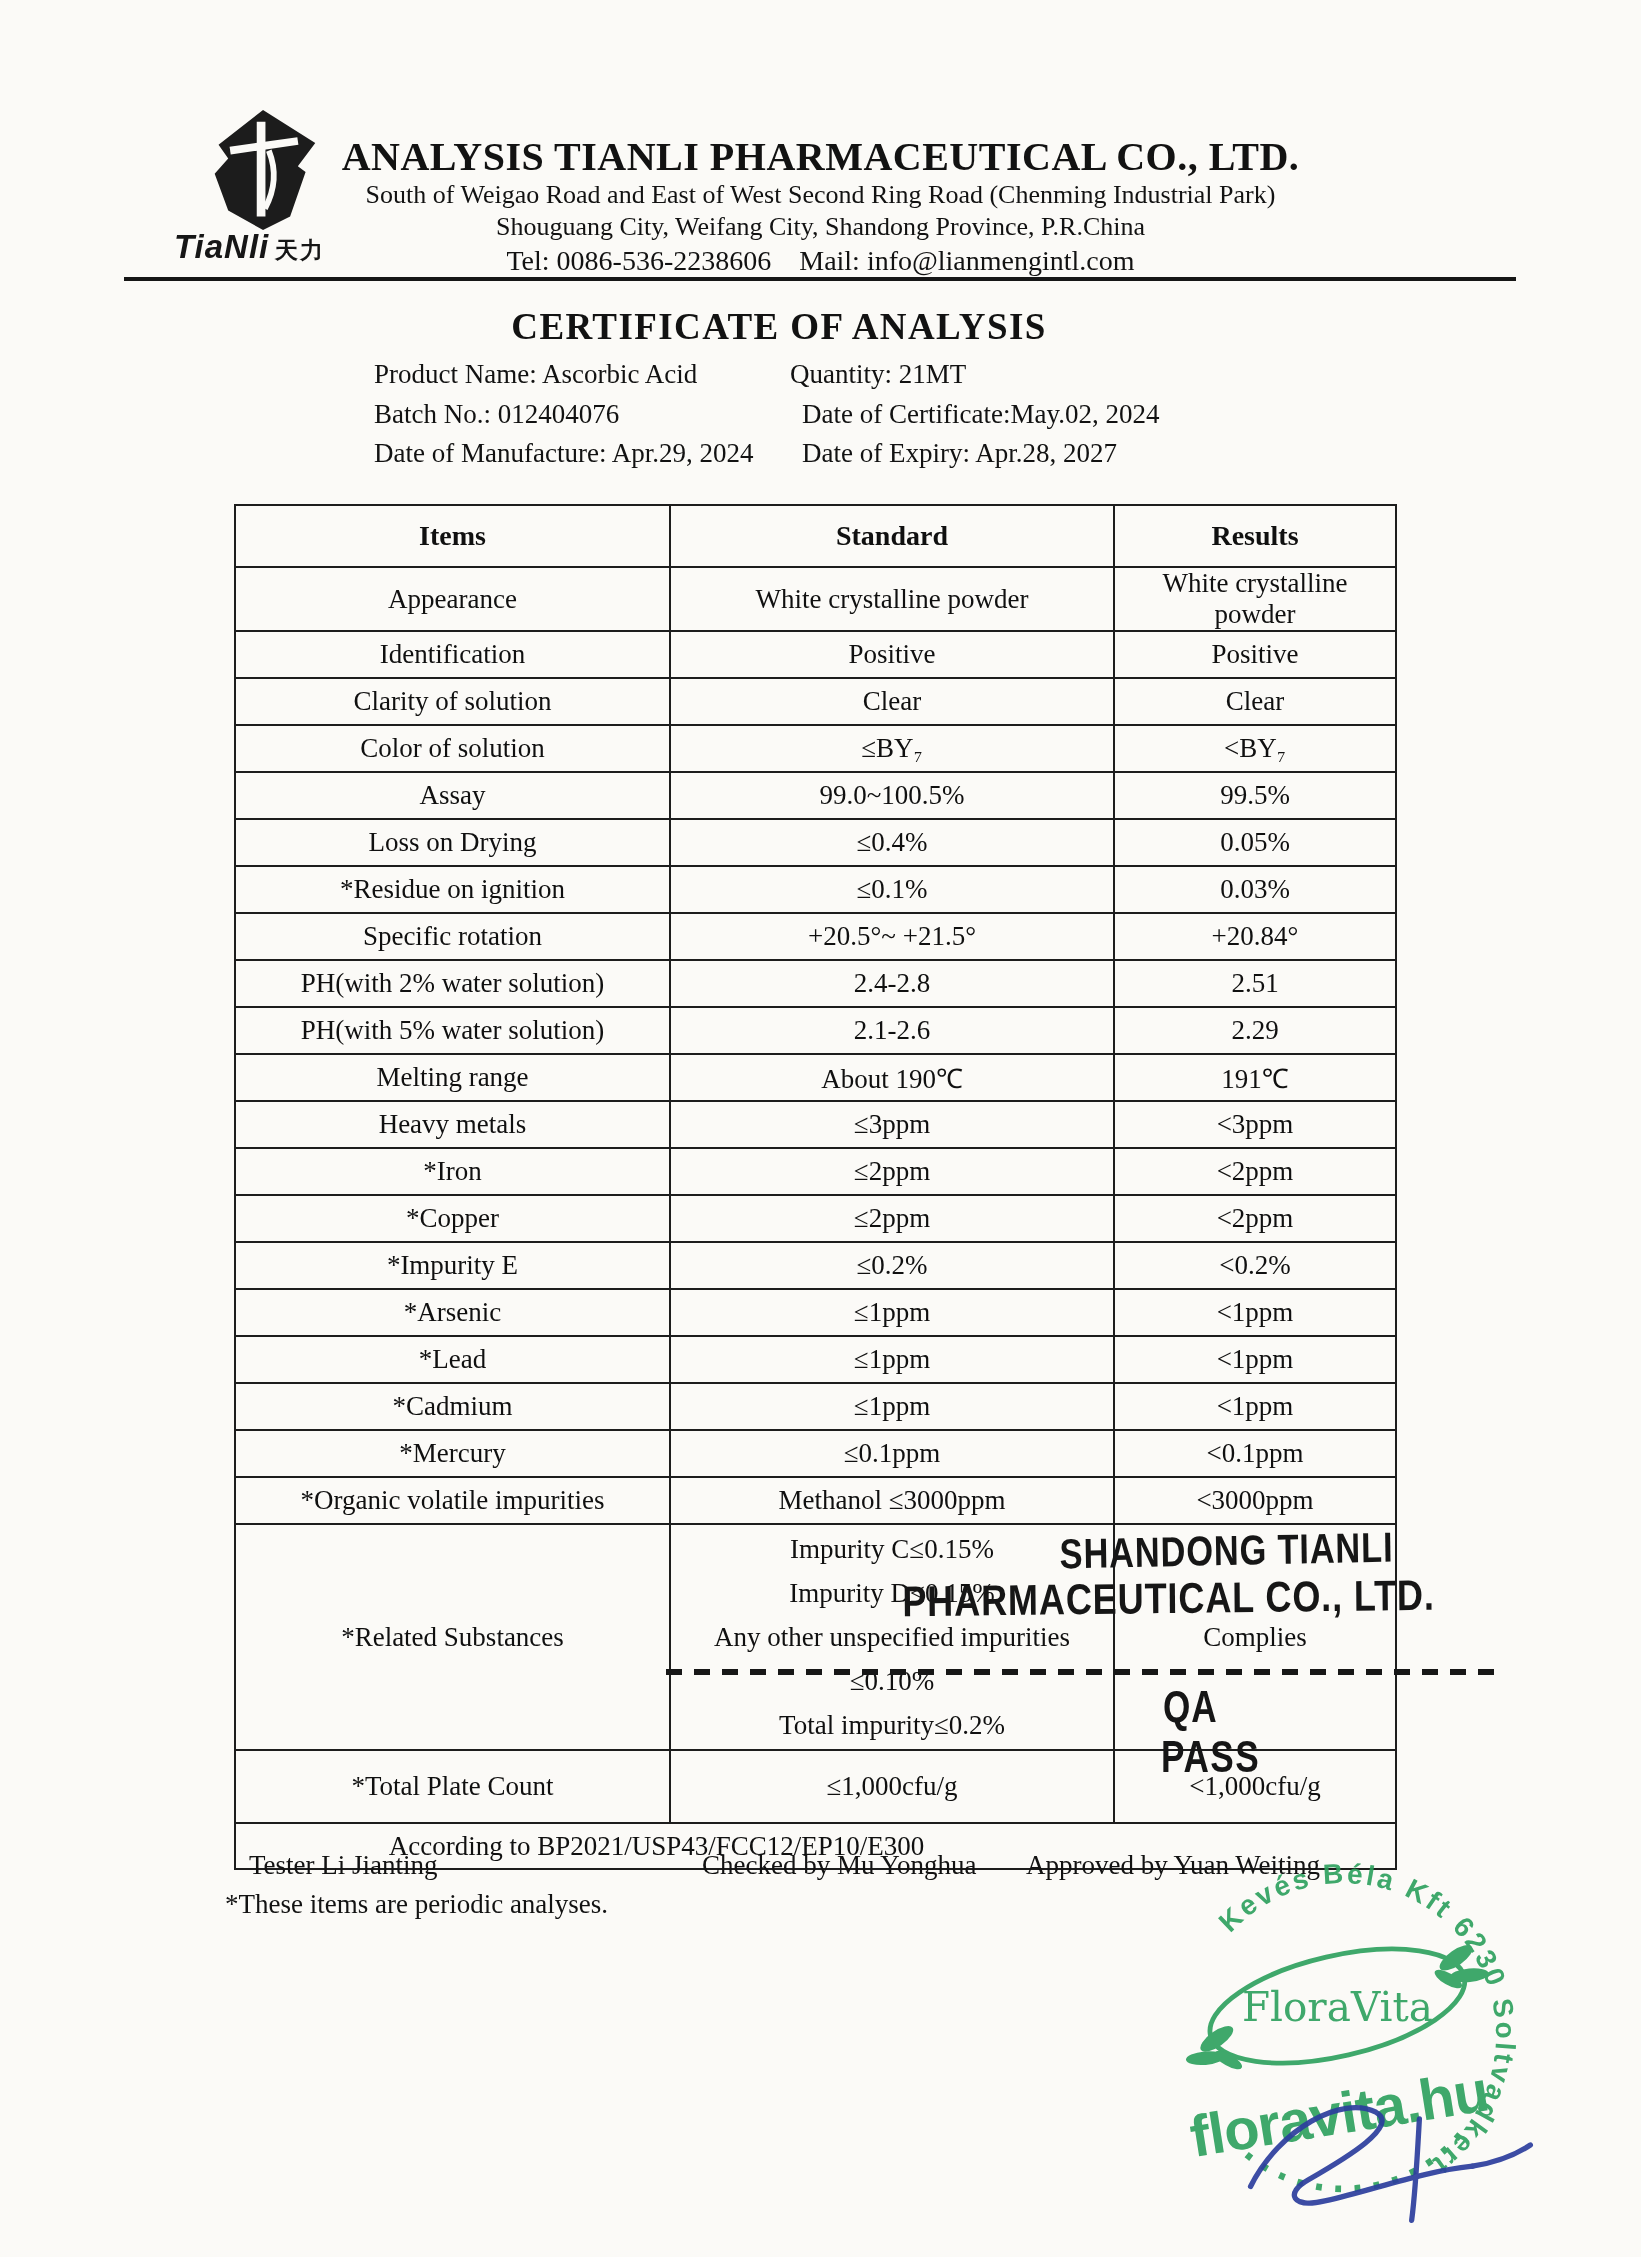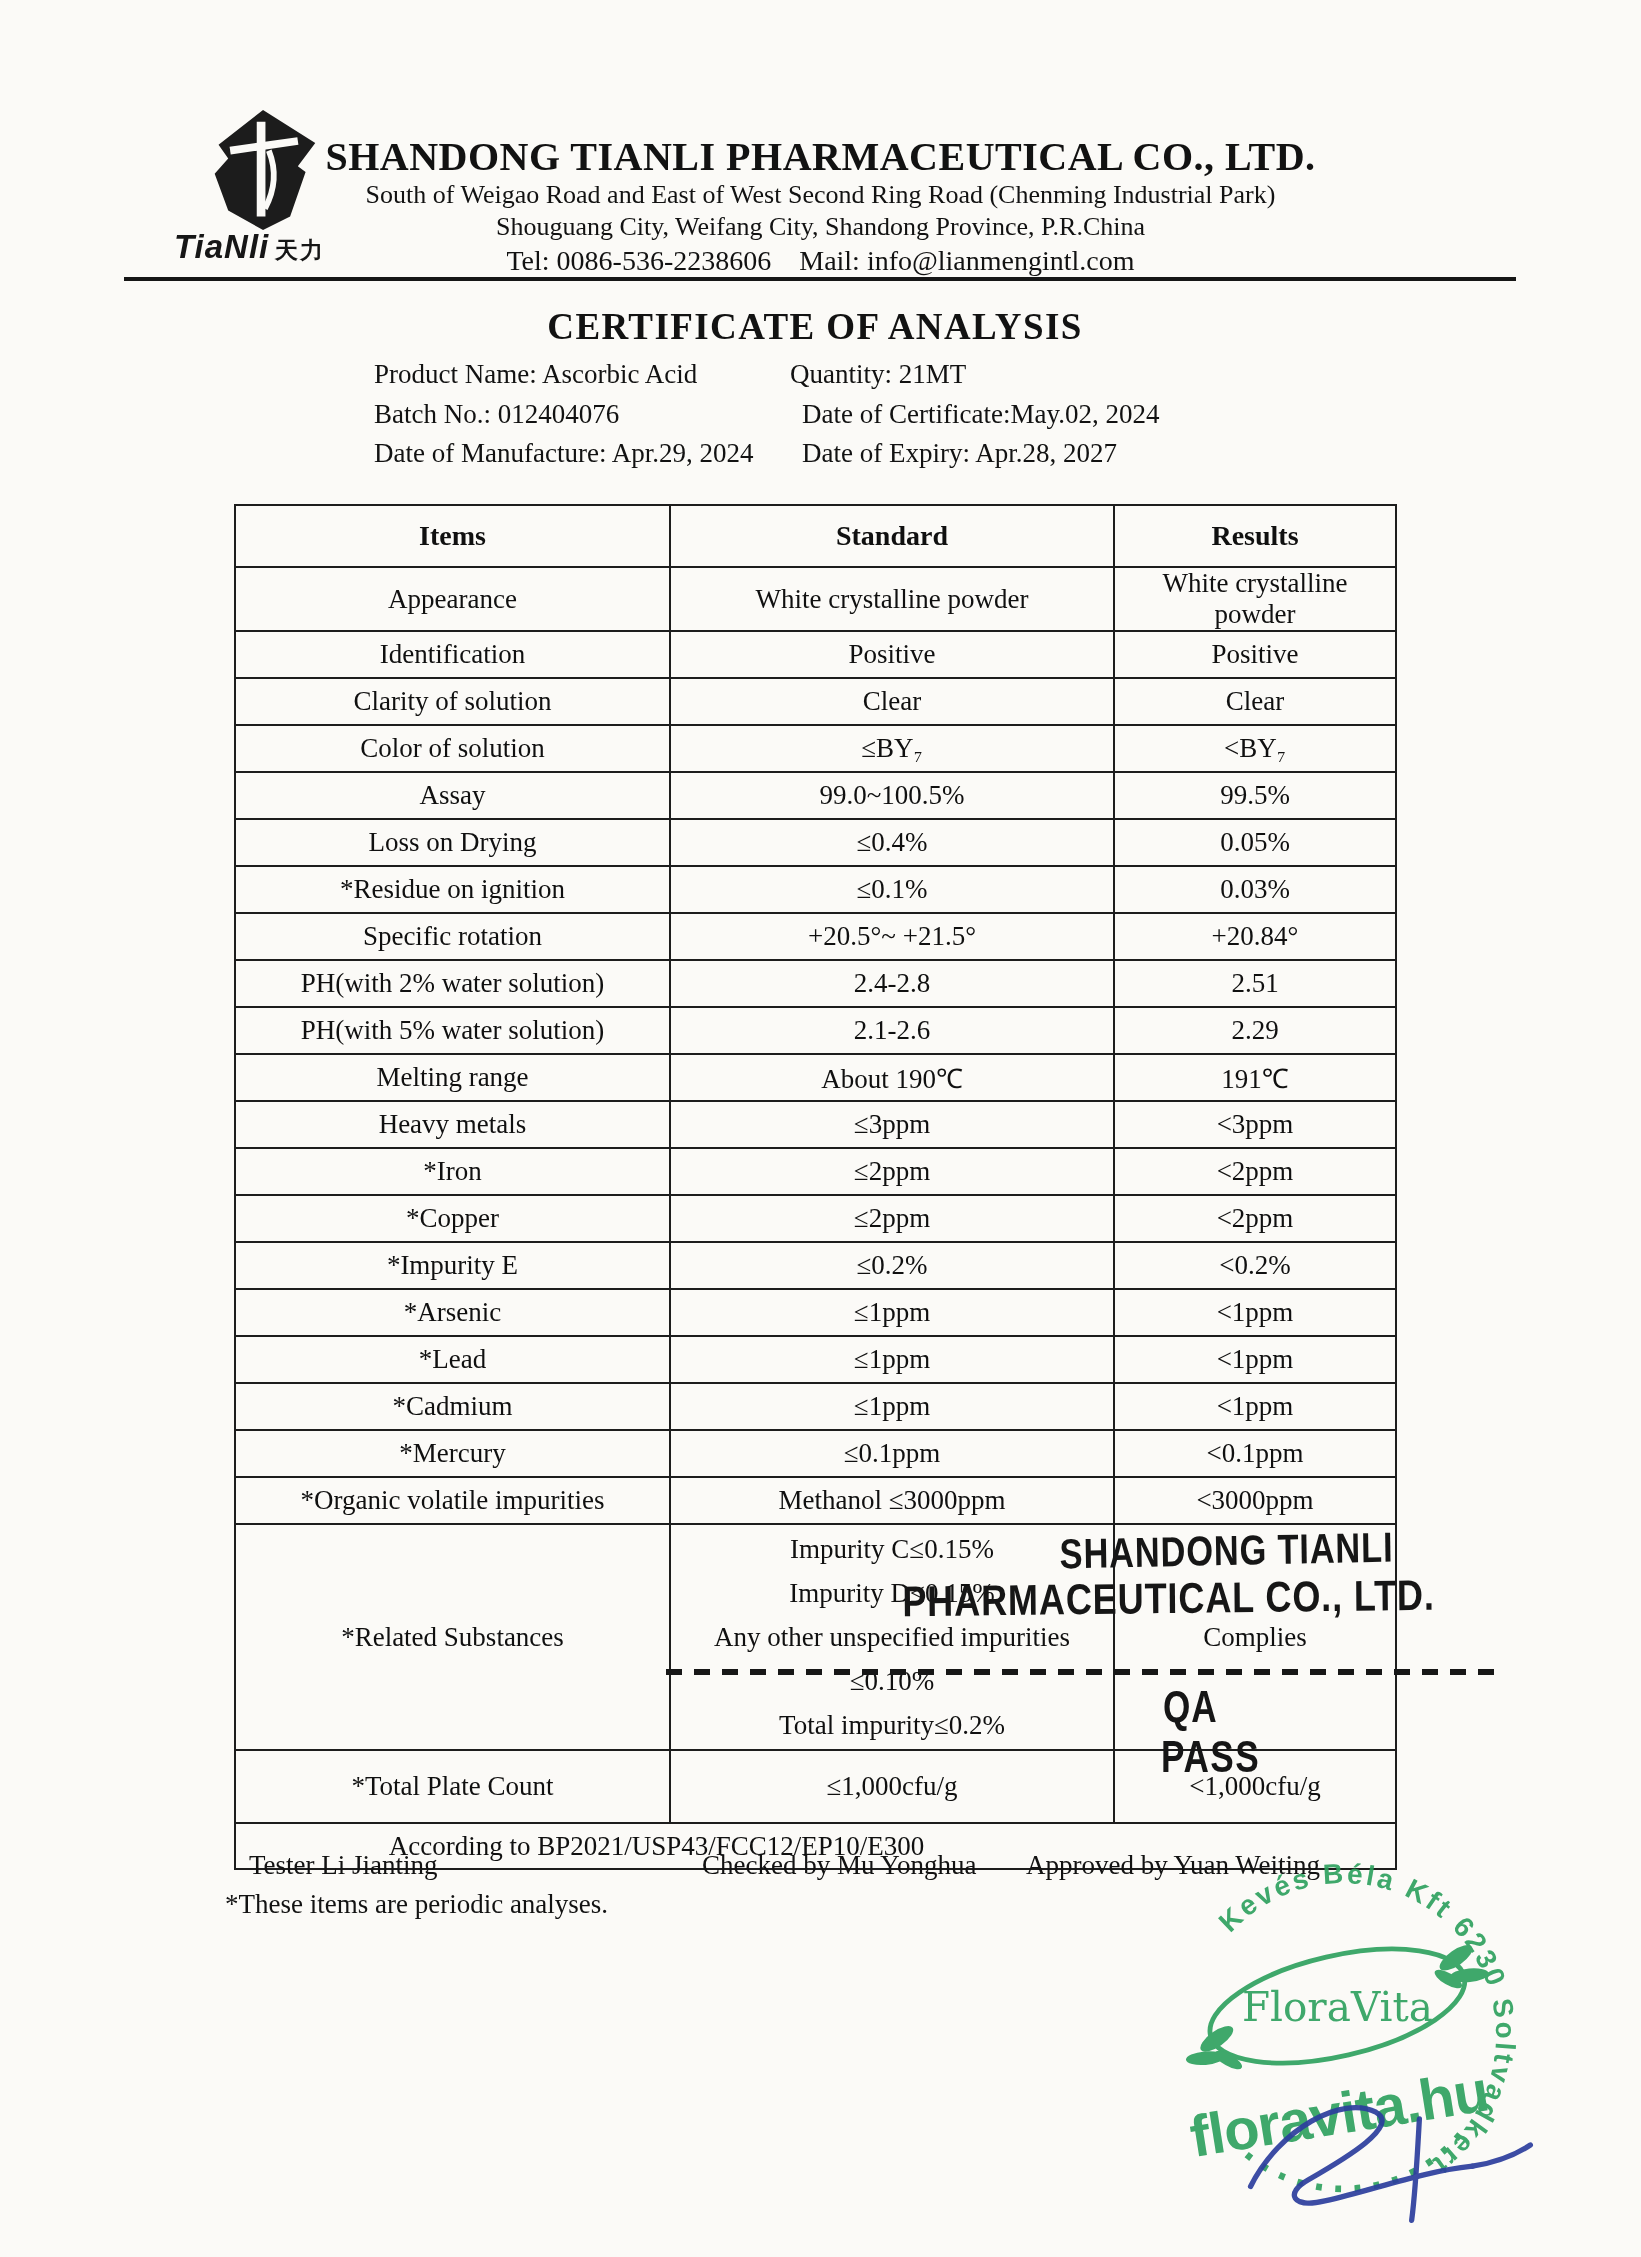--- a/index.html
+++ b/index.html
@@ -19,21 +19,21 @@
   #logo-wordmark .cn{font-style:normal;font-size:23px;font-weight:bold;margin-left:5.8px;letter-spacing:1.9px;}
   #company-name{left:0;top:133px;width:1641px;text-align:center;
     font-size:40px;font-weight:bold;letter-spacing:0.5px;white-space:nowrap;}
   #address1{left:0;top:180px;width:1641px;text-align:center;font-size:26px;}
   #address2{left:0;top:212px;width:1641px;text-align:center;font-size:26px;}
   #contact-line{left:0;top:245px;width:1641px;text-align:center;font-size:28px;white-space:pre;}
   #header-rule{left:124px;top:277px;width:1392px;height:3.9px;background:#161616;}
 
   
   #doc-title{left:0;top:305px;width:1558px;text-align:center;font-size:37px;
-    font-weight:bold;letter-spacing:1.4px;padding-left:36px;}
+    font-weight:bold;letter-spacing:1.4px;}
   .info-line{position:absolute;font-size:27px;white-space:nowrap;}
 
   
   #coa-table{position:absolute;left:234px;top:504px;width:1162px;
     border-collapse:collapse;table-layout:fixed;
     border:2.9px solid #1d1d1d;font-size:27px;color:#101010;}
   #coa-table td,#coa-table th{border:2.5px solid #1d1d1d;text-align:center;
     vertical-align:middle;padding:0 3.9px;overflow:visible;}
   #coa-table th{font-size:28px;font-weight:bold;}
   #coa-table thead tr{height:62px;}
@@ -70,21 +70,21 @@
   <svg id="logo-glyph" width="118" height="124" viewBox="0 0 122 128">
     <path d="M60,2 L114,36 L96,60 L104,66 L88,112 L60,126 L24,106 L10,68 L24,52 L14,38 Z" fill="#1c1c1c"></path>
     <path d="M58,14 L58,112" stroke="#fbfaf7" stroke-width="9"></path>
     <path d="M26,44 L96,34" stroke="#fbfaf7" stroke-width="8"></path>
     <path d="M66,44 Q78,74 62,104" stroke="#fbfaf7" stroke-width="6" fill="none"></path>
   </svg>
   <div id="logo-wordmark">
     <span>TiaNli</span><span class="cn">天力</span>
   </div>
 
-  <div class="abs" id="company-name">SHANDONG TIANLI PHARMACEUTICAL CO., LTD.</div>
+  <div class="abs" id="company-name">ANALYSIS TIANLI PHARMACEUTICAL CO., LTD.</div>
   <div class="abs" id="address1">South of Weigao Road and East of West Second Ring Road (Chenming Industrial Park)</div>
   <div class="abs" id="address2">Shouguang City, Weifang City, Shandong Province, P.R.China</div>
   <div class="abs" id="contact-line">Tel: 0086-536-2238606    Mail: info@lianmengintl.com</div>
   <div class="abs" id="header-rule"></div>
 
   <div class="abs" id="doc-title">CERTIFICATE OF ANALYSIS</div>
 
   <div class="info-line" style="left:374px;top:359px;">Product Name: Ascorbic Acid</div>
   <div class="info-line" style="left:374px;top:399px;">Batch No.: 012404076</div>
   <div class="info-line" style="left:374px;top:438px;">Date of Manufacture: Apr.29, 2024</div>

